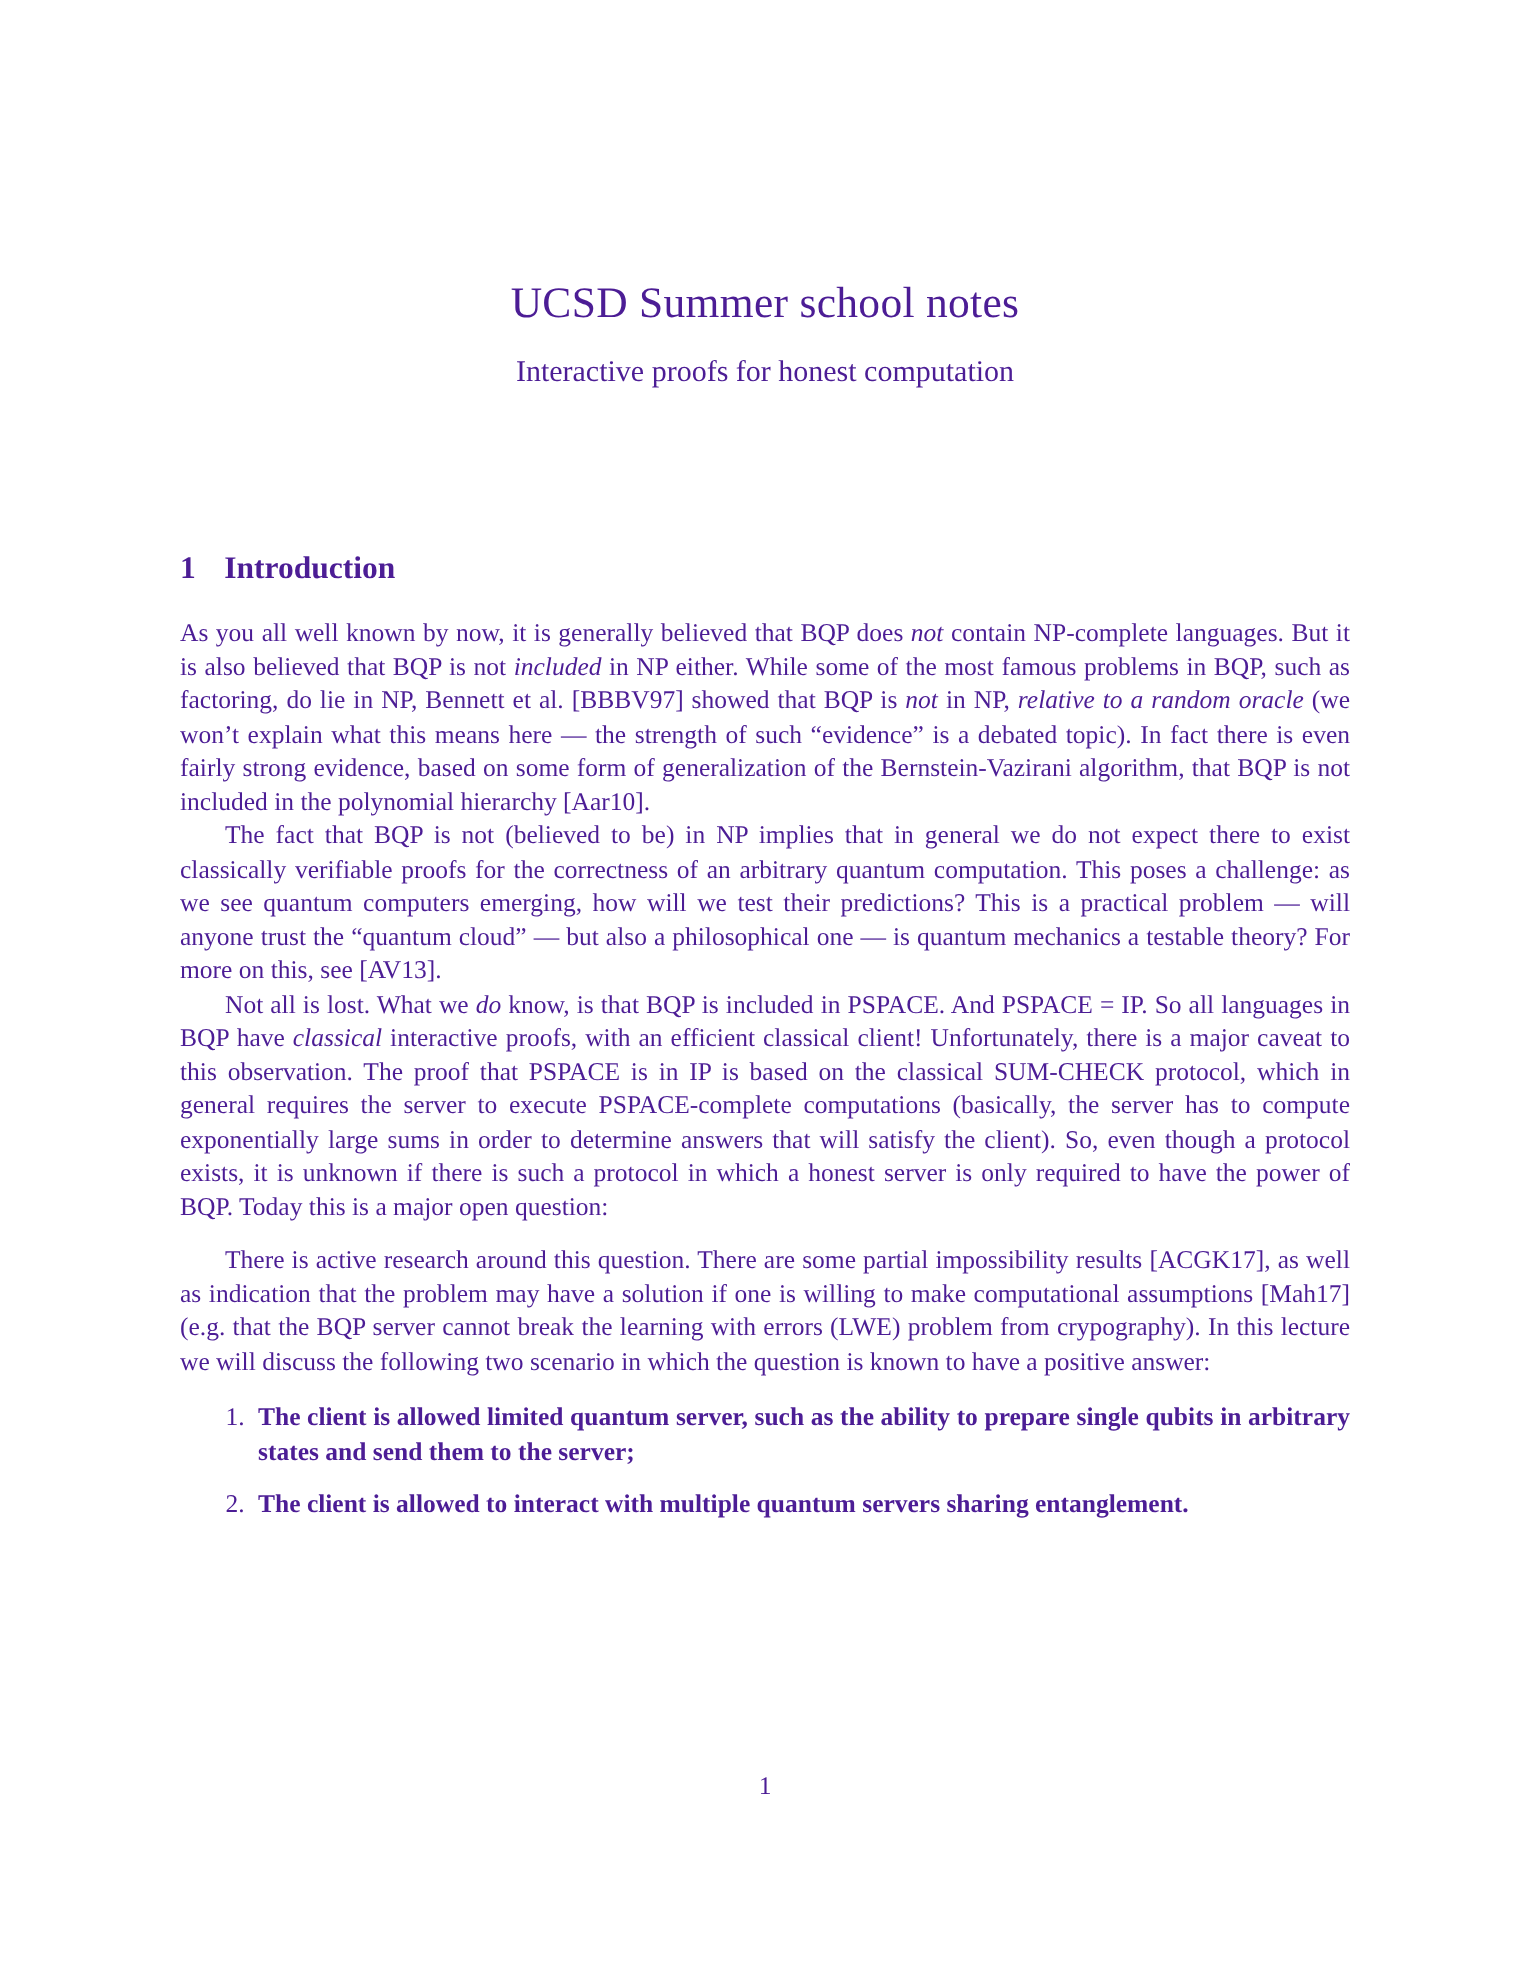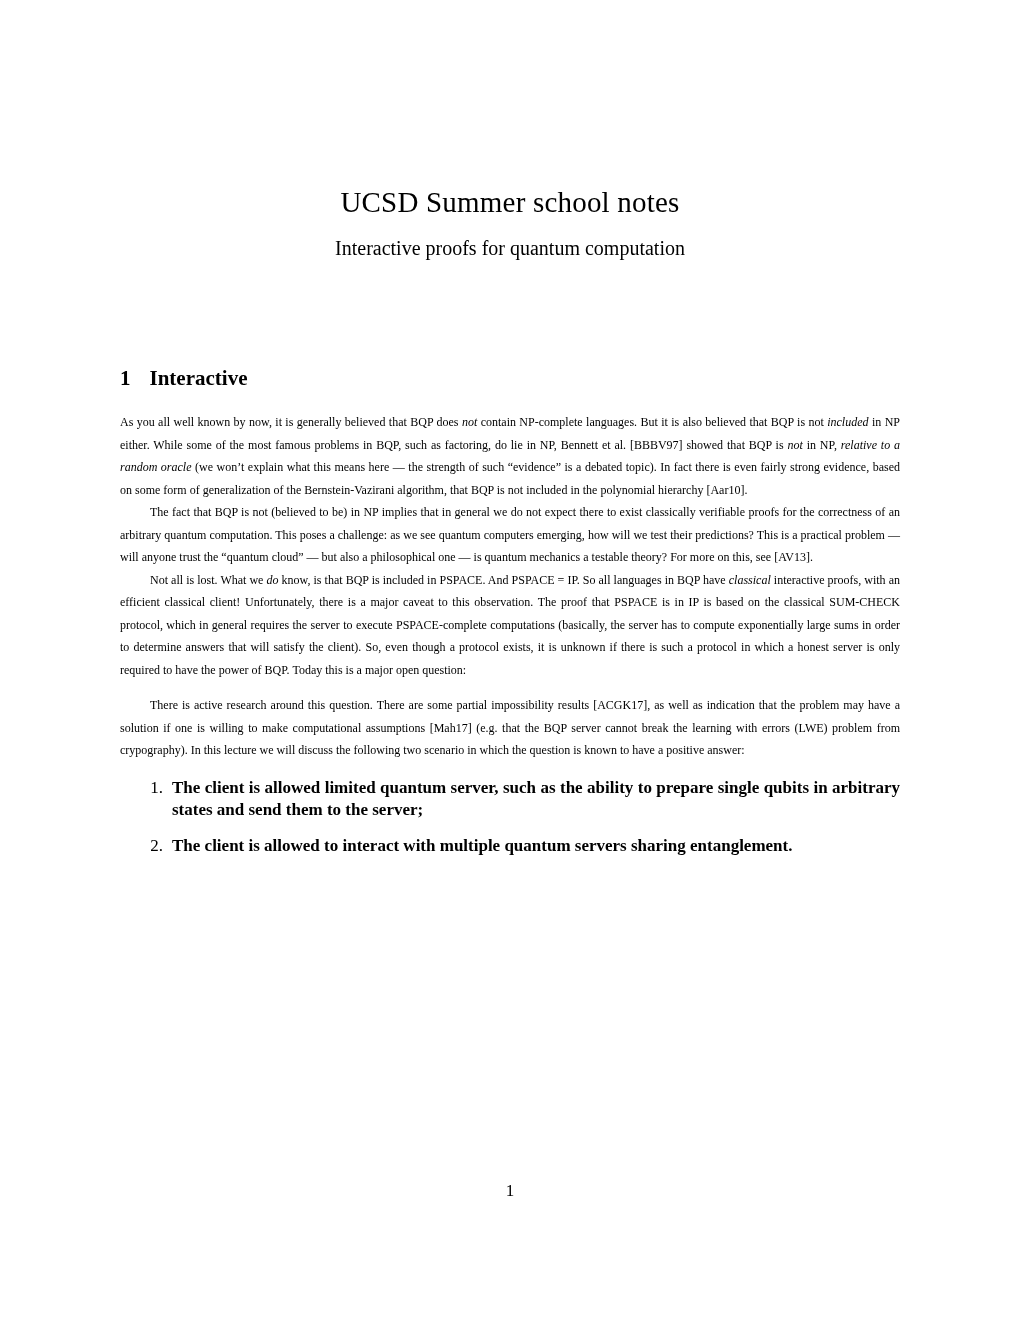--- a/index.html
+++ b/index.html
@@ -6,21 +6,21 @@
     margin: 0;
     padding: 0;
     background: #ffffff;
   }
   .page {
     position: relative;
     width: 1020px;
     height: 1320px;
     margin: 0 auto;
     background: #ffffff;
-    color: #000000;
+    color: #4c1d95;
     font-family: "Liberation Serif", serif;
     box-sizing: border-box;
     padding: 186px 120px 0 120px;
     overflow: hidden;
   }
   .titleblock {
     text-align: center;
   }
   .doc-title {
     font-size: 29px;
@@ -34,21 +34,21 @@
   }
   .section-heading {
     margin: 106px 0 20px 0;
     font-size: 21px;
     font-weight: 700;
     display: flex;
     align-items: baseline;
     gap: 19px;
   }
   .para {
-    font-size: 12px;
+    font-size: 17px;
     line-height: 22.5px;
     text-align: justify;
     margin: 0;
   }
   .indent {
     text-indent: 30px;
   }
   .openq {
     margin: 13px 0 13px 0;
   }
@@ -87,26 +87,26 @@
   em { font-style: italic; }
   strong { font-weight: 700; }
 </style>
 </head>
 <body>
 
 <div class="page">
 
   <header class="titleblock">
     <div class="doc-title">UCSD Summer school notes</div>
-    <div class="doc-subtitle">Interactive proofs for quantum computation</div>
+    <div class="doc-subtitle">Interactive proofs for honest computation</div>
   </header>
 
   <h2 class="section-heading">
       <span>1</span>
-      <span>Interactive</span>
+      <span>Introduction</span>
     </h2>
 
   <p class="para"><span>As you all well known by now, it is generally believed that BQP does </span><em>not</em><span> contain NP-complete languages. But it is also believed that BQP is not </span><em>included</em><span> in NP either. While some of the most famous problems in BQP, such as factoring, do lie in NP, Bennett et al. [BBBV97] showed that BQP is </span><em>not</em><span> in NP, </span><em>relative to a random oracle</em><span> (we won’t explain what this means here — the strength of such “evidence” is a debated topic). In fact there is even fairly strong evidence, based on some form of generalization of the Bernstein-Vazirani algorithm, that BQP is not included in the polynomial hierarchy [Aar10].</span></p>
 
   <p class="para indent">The fact that BQP is not (believed to be) in NP implies that in general we do not expect there to exist classically verifiable proofs for the correctness of an arbitrary quantum computation. This poses a challenge: as we see quantum computers emerging, how will we test their predictions? This is a practical problem — will anyone trust the “quantum cloud” — but also a philosophical one — is quantum mechanics a testable theory? For more on this, see [AV13].</p>
 
   <p class="para indent"><span>Not all is lost. What we </span><em>do</em><span> know, is that BQP is included in PSPACE. And PSPACE = IP. So all languages in BQP have </span><em>classical</em><span> interactive proofs, with an efficient classical client! Unfortunately, there is a major caveat to this observation. The proof that PSPACE is in IP is based on the classical SUM-CHECK protocol, which in general requires the server to execute PSPACE-complete computations (basically, the server has to compute exponentially large sums in order to determine answers that will satisfy the client). So, even though a protocol exists, it is unknown if there is such a protocol in which a honest server is only required to have the power of BQP. Today this is a major open question:</span></p>
 
 
   <p class="para indent spaced-top">There is active research around this question. There are some partial impossibility results [ACGK17], as well as indication that the problem may have a solution if one is willing to make computational assumptions [Mah17] (e.g. that the BQP server cannot break the learning with errors (LWE) problem from crypography). In this lecture we will discuss the following two scenario in which the question is known to have a positive answer:</p>

